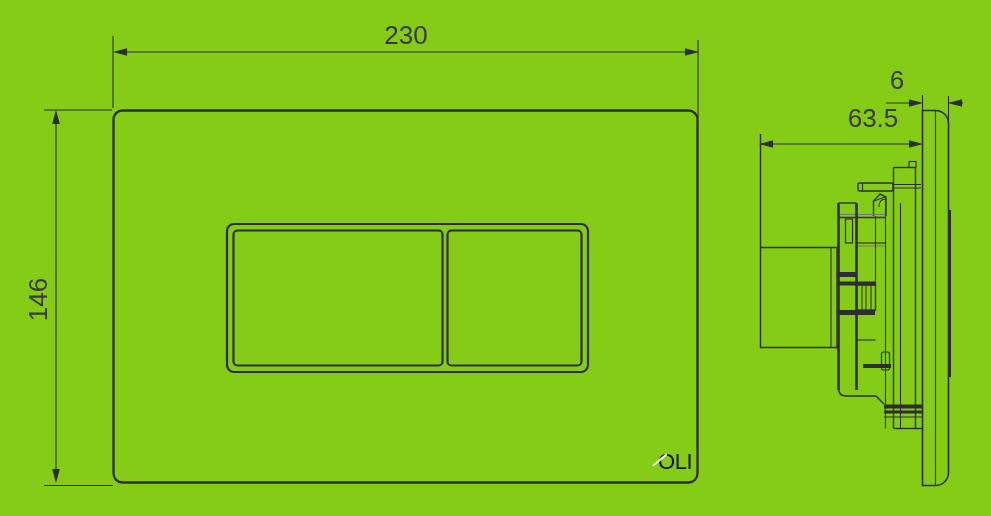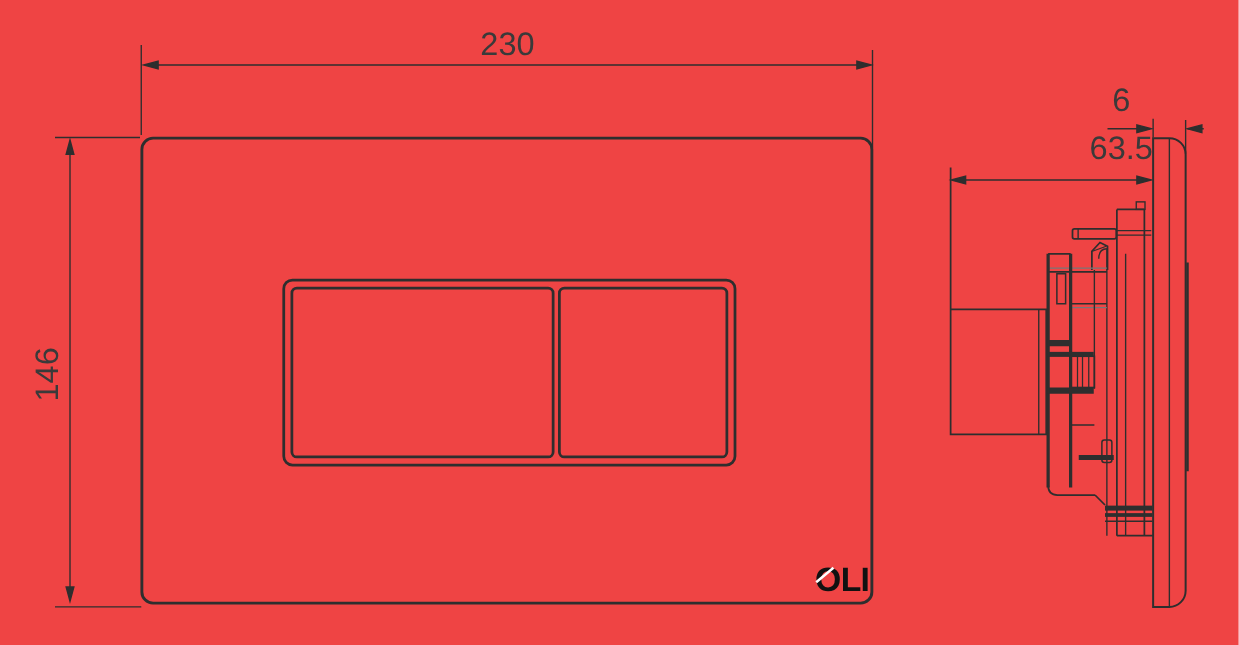--- a/index.html
+++ b/index.html
@@ -1,44 +1,44 @@
 <!DOCTYPE html>
 <html><head>
 <meta charset="utf-8">
 <style>
   html,body{margin:0;padding:0;background:#ffffff;}
   .canvas{
     position:relative;
     width:991px;height:516px;
-    background:#ef4444;
+    background:#84cc16;
     font-family:"Liberation Sans", sans-serif;
     overflow:hidden;
   }
   .drawing-svg{position:absolute;left:0;top:0;}
   .dim-label{
     position:absolute;
     color:#3a3a3a;
     font-size:26px;
     line-height:1.1;
     text-align:center;
     white-space:nowrap;
   }
   .dim-label.rotated{
     display:flex;align-items:center;justify-content:center;
     transform:rotate(-90deg);
   }
   .brand-logo{
     position:absolute;
     left:652px;top:449px;
     width:40px;height:24px;
-    font-size:27px;
-    font-weight:bold;
+    font-size:22px;
+    font-weight:normal;
     letter-spacing:-0.5px;
     color:#111111;
-    text-align:center;
+    text-align:right;
   }
   .logo-slash{
     position:absolute;
     left:-1px;top:10px;
     width:18px;height:2.4px;
     background:#ffffff;
     transform:rotate(-40deg);
   }
 </style>
 </head>
@@ -137,21 +137,21 @@
       <rect x="884" y="404.5" width="38" height="4" fill="#2e2e2e" stroke="none"></rect>
       <rect x="884" y="410.5" width="38" height="3" fill="#2e2e2e" stroke="none"></rect>
       <line x1="884" y1="417" x2="922" y2="417" stroke-width="1.1"></line>
     </g>
   </svg>
 
   <div class="dim-label" style="left:346px;top:21px;width:120px;">230</div>
 
   <div class="dim-label rotated" style="left:10px;top:277px;width:56px;height:45px;">146</div>
 
-  <div class="dim-label" style="left:852px;top:104px;width:90px;">63.5</div>
+  <div class="dim-label" style="left:828px;top:104px;width:90px;">63.5</div>
 
   <div class="dim-label" style="left:867px;top:66px;width:60px;">6</div>
 
   <div class="brand-logo">
     <span>OLI</span>
     <span class="logo-slash"></span>
   </div>
 
 </div>
 

